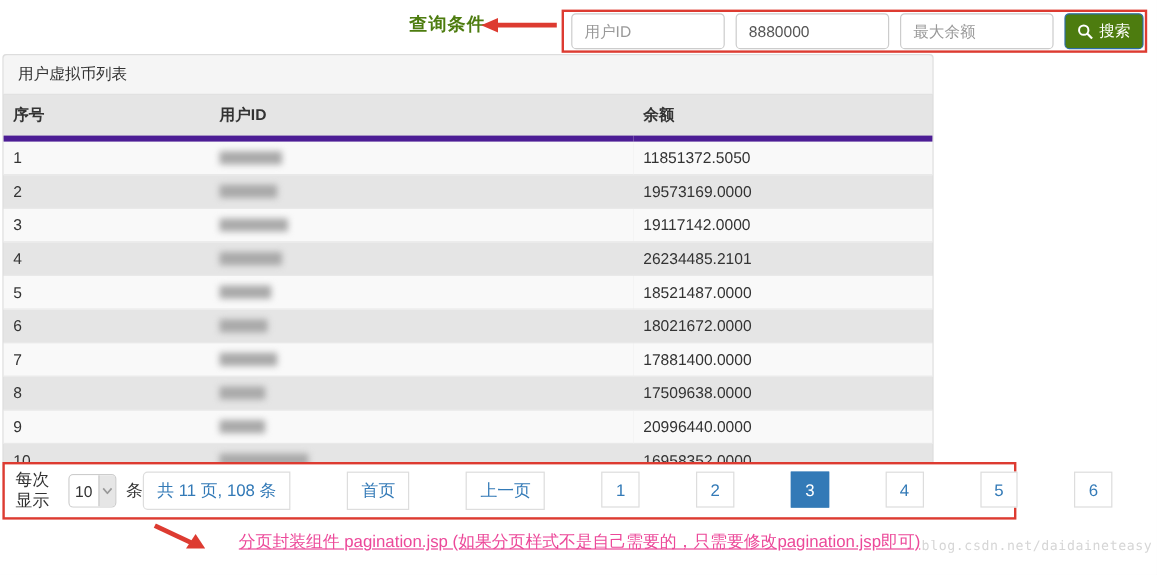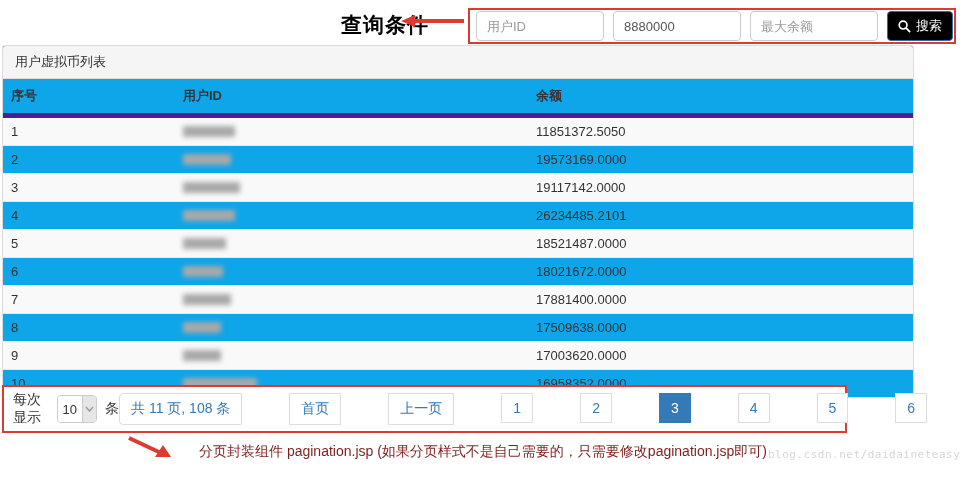--- a/index.html
+++ b/index.html
@@ -4,47 +4,47 @@
 <style>
   html,body{margin:0;padding:0;background:#fff;}
   body{
     width:964px;height:479px;position:relative;overflow:hidden;
     font-family:"Liberation Sans","DejaVu Sans",sans-serif;
     font-size:13px;color:#333;
   }
   
   .query-label{
     position:absolute;left:341px;top:11px;
-    font-size:21px;font-weight:bold;color:#000000;letter-spacing:1px;
+    font-size:15px;font-weight:bold;color:#4d7c0f;letter-spacing:1px;
   }
   .arrow-left{position:absolute;left:401px;top:14px;}
   
   .search-box{
     position:absolute;left:468px;top:8px;width:488px;height:36px;
     border:2px solid #dd3b31;box-sizing:border-box;
     display:flex;align-items:center;gap:9px;padding:0 6px;background:#fff;
   }
   .search-box input{
     width:128px;height:30px;box-sizing:border-box;
     border:1px solid #ccc;border-radius:4px;padding:0 10px;
     font-size:13px;color:#555;outline:none;
     font-family:"Liberation Sans",sans-serif;
   }
   .search-box input::placeholder{color:#999;}
   .btn-search{
     height:30px;padding:0 10px;flex:0 0 auto;
-    background:#000000;border:1px solid #2e6da4;border-radius:4px;
+    background:#4d7c0f;border:1px solid #2e6da4;border-radius:4px;
     color:#fff;font-size:13px;display:flex;align-items:center;gap:5px;cursor:pointer;
     font-family:"Liberation Sans",sans-serif;
     justify-content:center;
   }
   
   .panel{
-    position:absolute;left:2px;top:45px;width:912px;
-    border:1px solid #ddd;border-radius:3px;box-sizing:border-box;background:#0ea5e9;
+    position:absolute;left:2px;top:45px;width:776px;
+    border:1px solid #ddd;border-radius:3px;box-sizing:border-box;background:#e5e5e5;
   }
   .panel-heading{
     background:#f5f5f5;border-bottom:1px solid #ddd;
     padding:7px 12px;font-size:13px;color:#333;border-radius:3px 3px 0 0;
   }
   table{width:100%;border-collapse:collapse;table-layout:fixed;}
   col.c-idx{width:172px;} col.c-uid{width:353px;} col.c-bal{width:auto;}
   th{
     text-align:left;font-weight:bold;color:#333;font-size:13px;
     padding:8px 8px;border-bottom:5px solid #4c1d95;
@@ -79,21 +79,21 @@
     display:block;text-decoration:none;color:#337ab7;background:#fff;
     border:1px solid #ddd;margin-left:-1px;padding:6px 11px;white-space:nowrap;
   }
   ul.pagination li:first-child a{border-radius:4px 0 0 4px;margin-left:0;}
   ul.pagination li:last-child a{border-radius:0 4px 4px 0;font-weight:bold;}
   ul.pagination li a.active{background:#337ab7;border-color:#337ab7;color:#fff;}
   ul.pagination li a.summary{cursor:default;}
   
   .arrow-down-right{position:absolute;left:127px;top:436px;}
   .bottom-note{
-    position:absolute;left:199px;top:443px;font-size:14px;color:#7f1d1d;white-space:nowrap;
+    position:absolute;left:199px;top:443px;font-size:14px;color:#ec4899;white-space:nowrap;text-decoration:underline;
   }
   .watermark{
     position:absolute;left:768px;top:448px;
     font-family:"DejaVu Sans Mono","Liberation Mono",monospace;
     font-size:11px;color:#d6d6d6;letter-spacing:0.5px;white-space:nowrap;
   }
 </style>
 </head>
 <body>
 
@@ -186,21 +186,21 @@
           <td>
             <div class="blurbar" style="width: 38px;"></div>
           </td>
           <td>17509638.0000</td>
         </tr>
         <tr>
           <td>9</td>
           <td>
             <div class="blurbar" style="width: 38px;"></div>
           </td>
-          <td>17003620.0000</td>
+          <td>20996440.0000</td>
         </tr>
         <tr>
           <td>10</td>
           <td>
             <div class="blurbar" style="width: 74px;"></div>
           </td>
           <td>16958352.0000</td>
         </tr>
       </tbody>
   </table>

